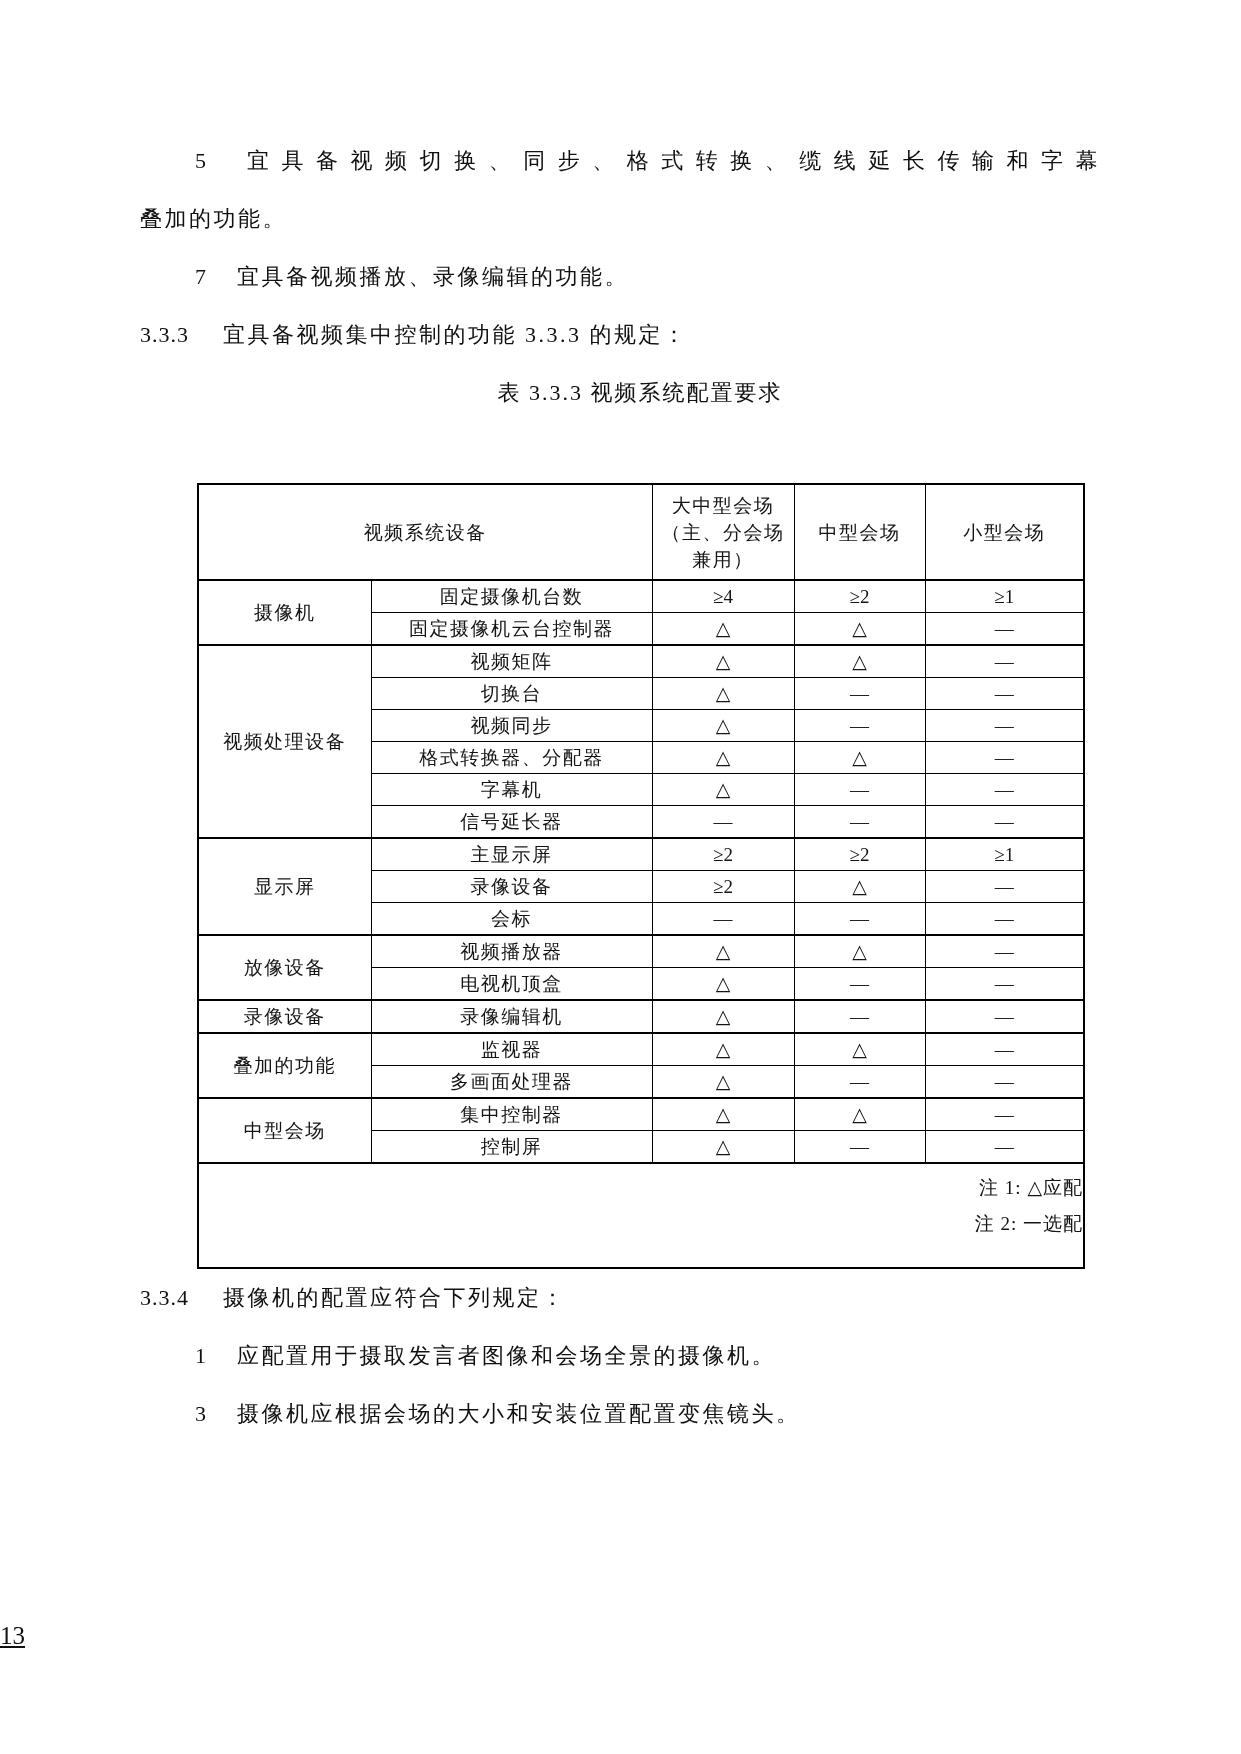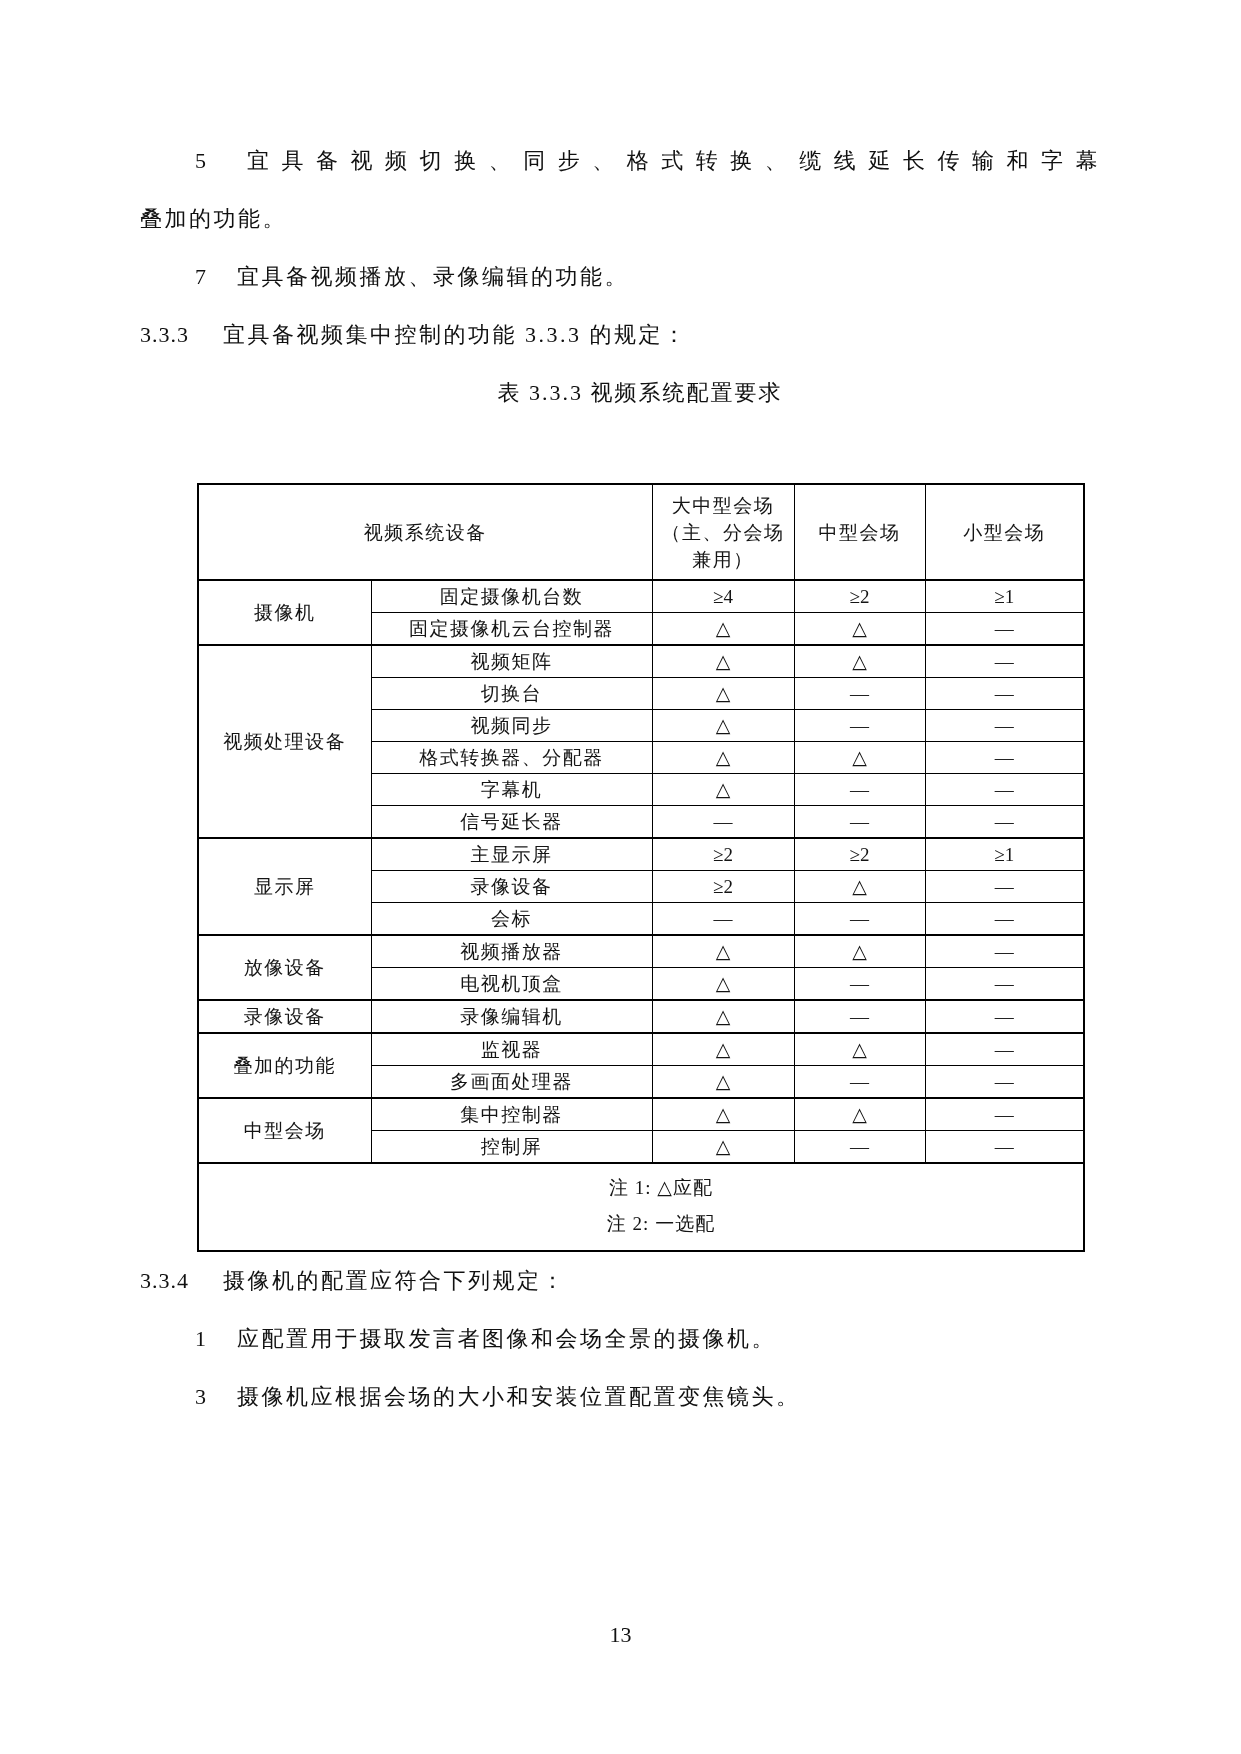--- a/index.html
+++ b/index.html
@@ -58,32 +58,33 @@
   table.cfg td.hdr{
     height:94px;
     border-bottom-width:2px;
     line-height:27px;
   }
   table.cfg tr.body-row td{height:31px;}
   table.cfg tr.gs td{border-top-width:2px;}
   table.cfg td.val{letter-spacing:0;}
   table.cfg td.notes{
     border-top-width:2px;
-    text-align:center;
-    padding:6px 0 8px 40px;
+    text-align:right;
+    padding:6px 0 25px 40px;
     letter-spacing:1px;
   }
   table.cfg td.notes div{line-height:36px;font-size:19px;}
   .sec2{margin-top:0;}
   .page-num{
     position:absolute;
     top:1622px;left:0;
     width:100%;
-    text-align:center;
-    font-size:22px;
+    text-align:left;
+    font-size:25px;
+    text-decoration:underline;
   }
 </style>
 </head>
 <body>
 
 <div class="content">
 
   <div class="para justify-last"><span class="num">5</span><span>宜具备视频切换、同步、格式转换、缆线延长传输和字幕</span></div>
   <div class="para"><span>叠加的功能。</span></div>
 

